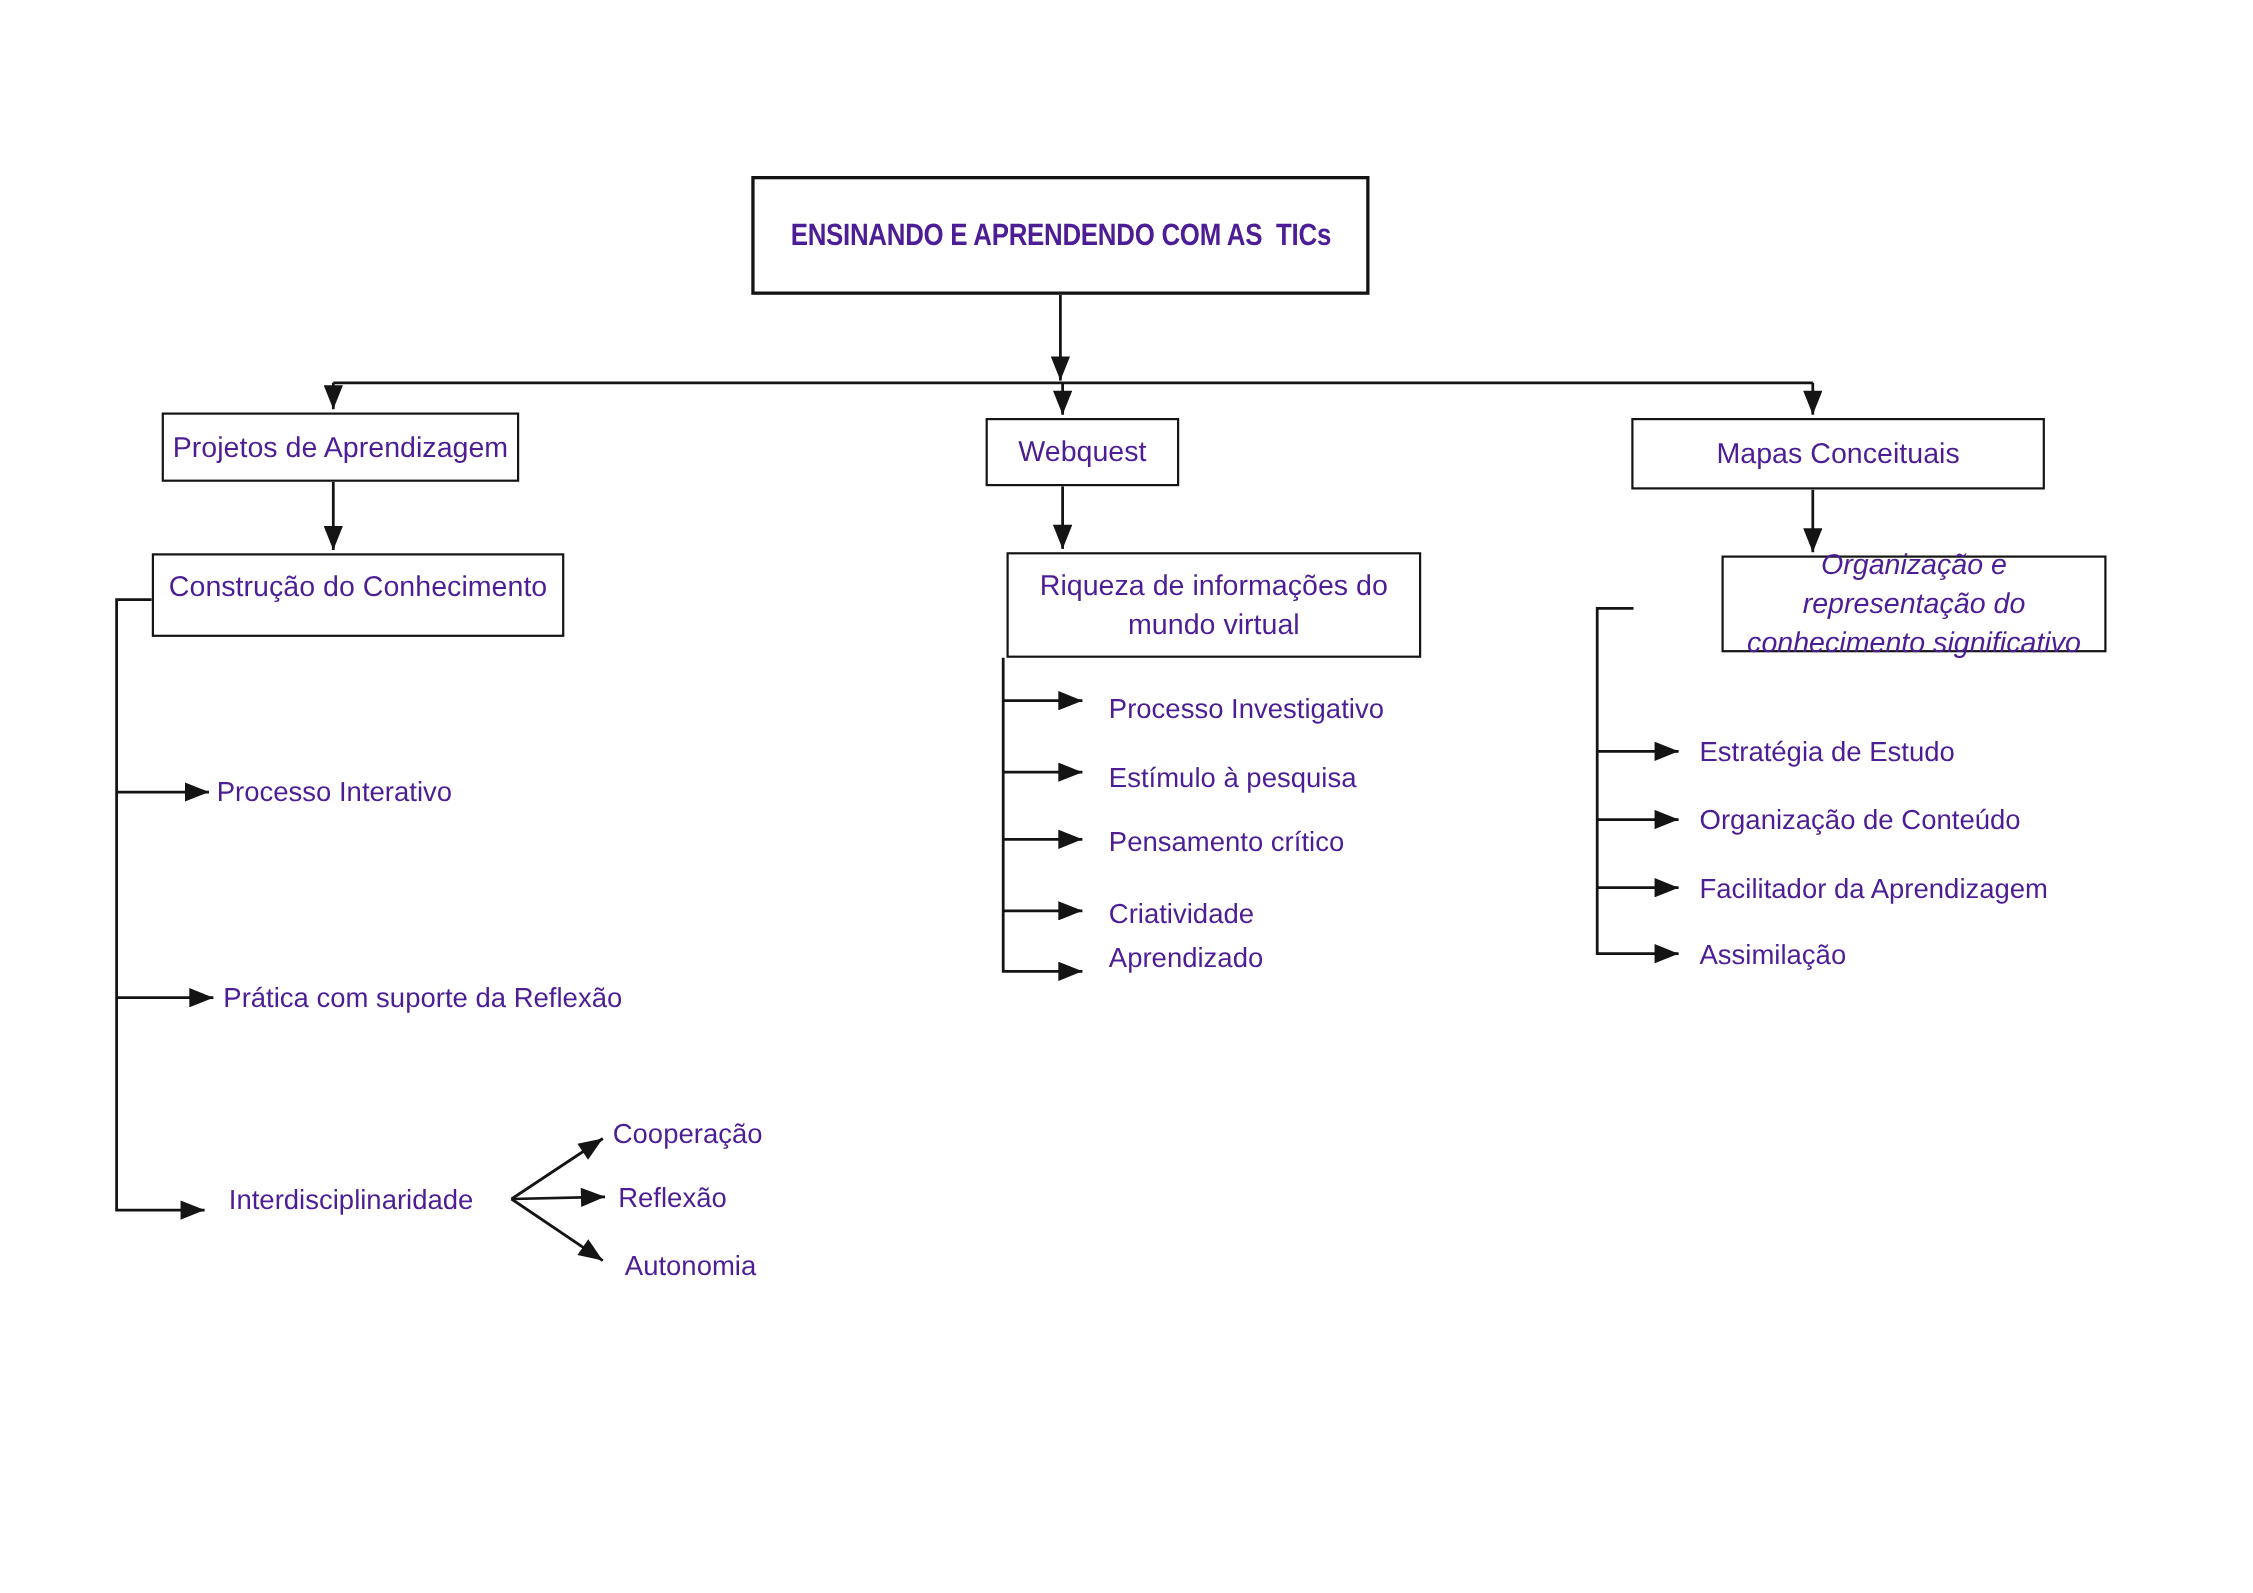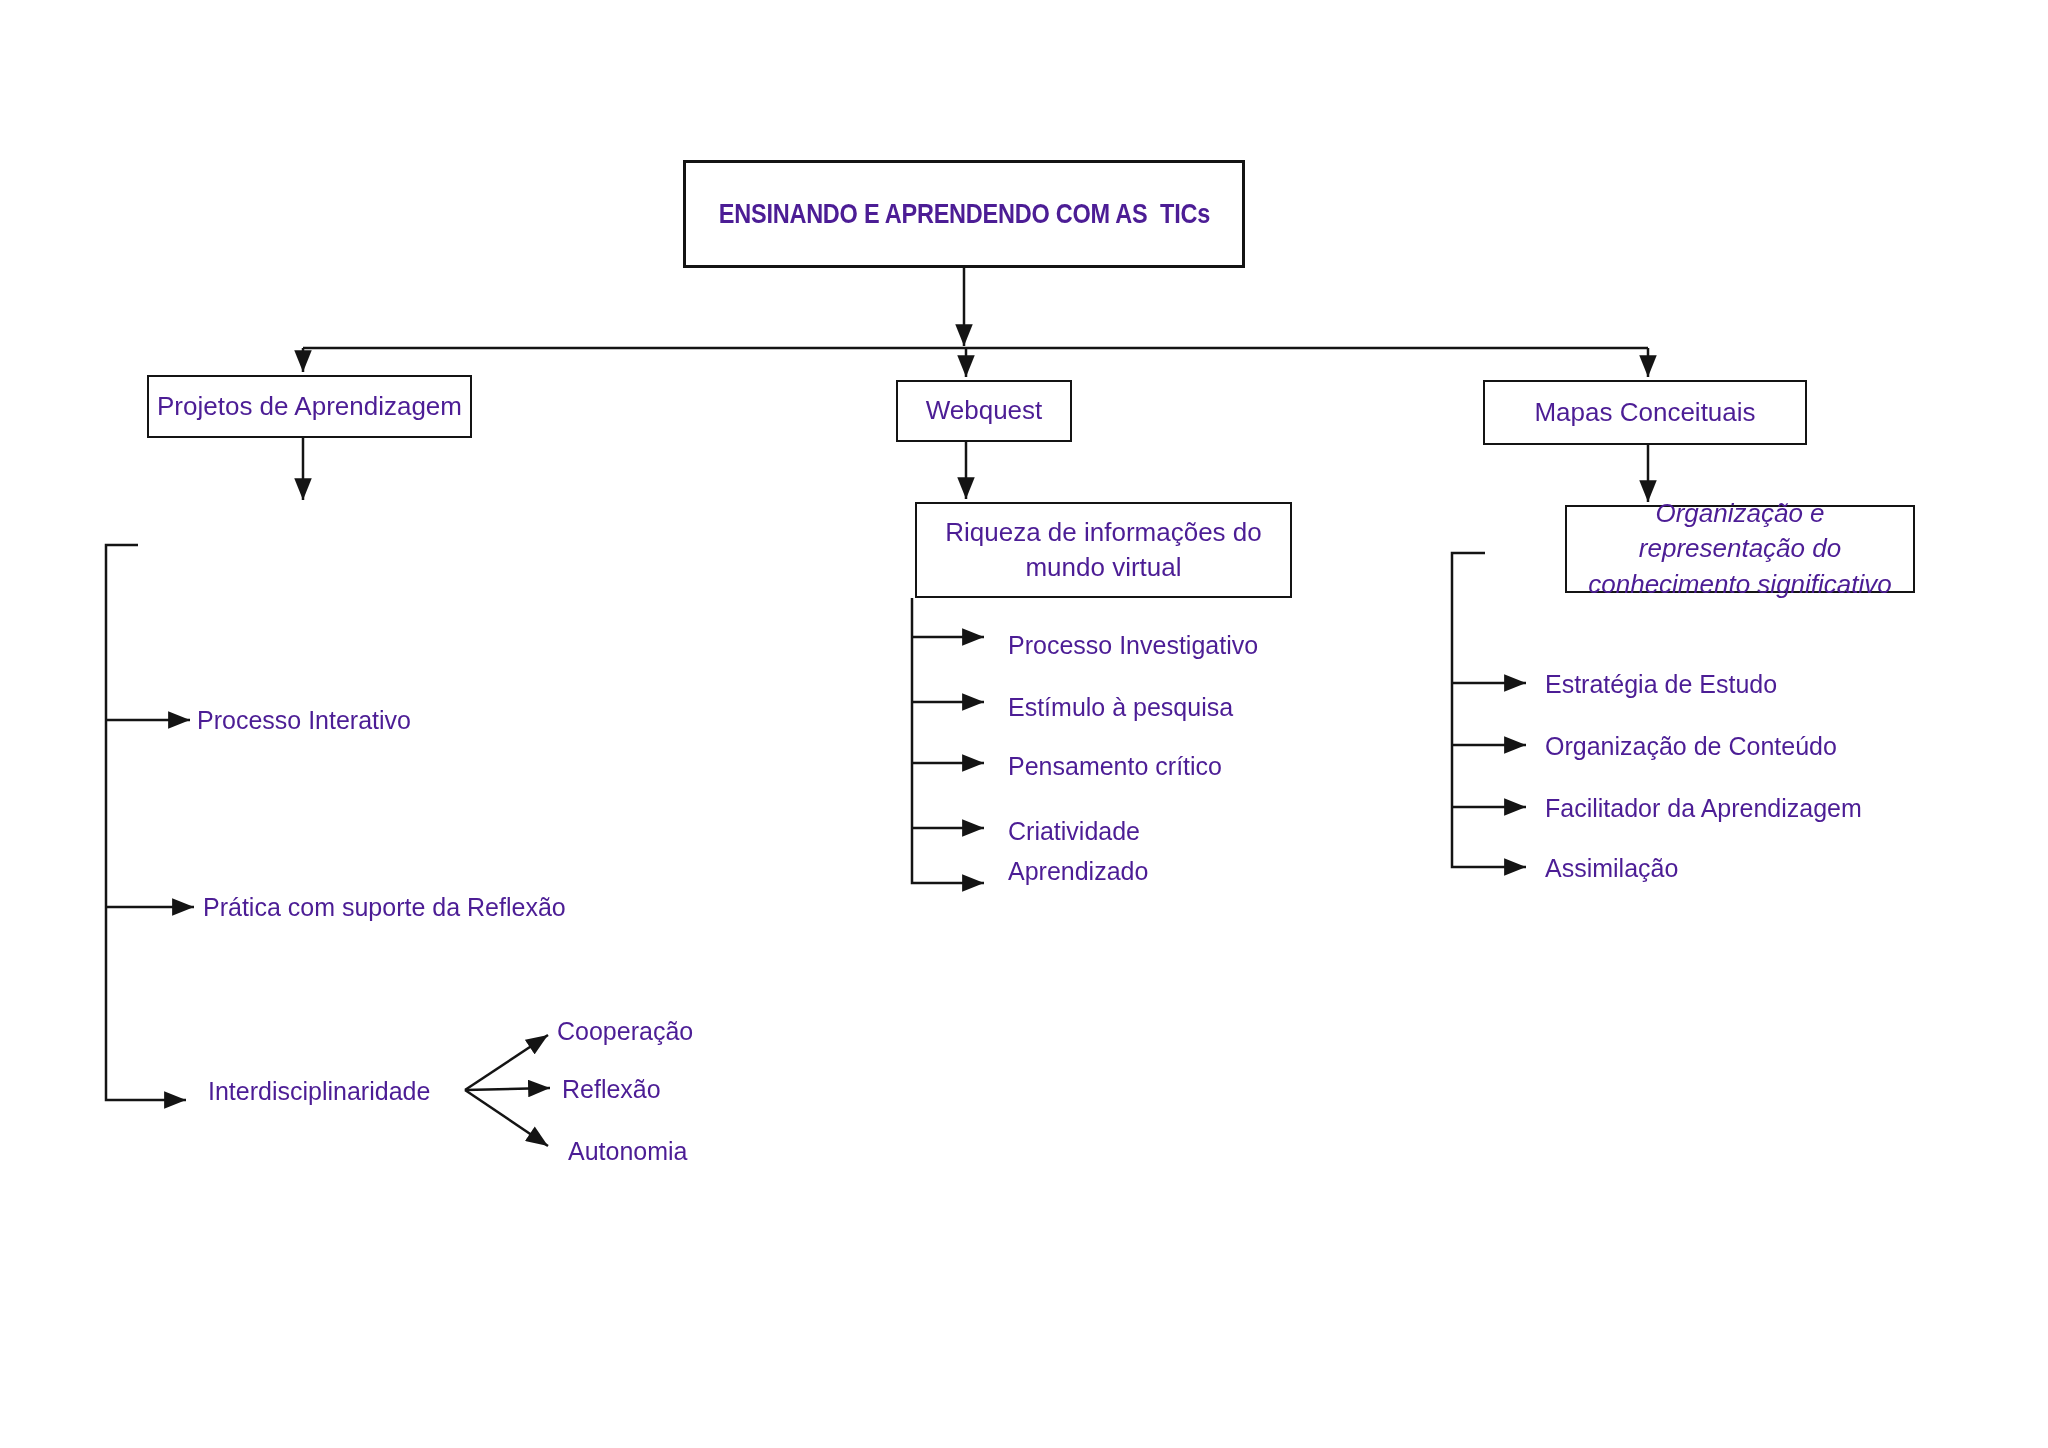--- a/index.html
+++ b/index.html
@@ -83,24 +83,27 @@
   <div class="box title-box" style="left:683px;top:160px;width:562px;height:108px;">
     <span>ENSINANDO E APRENDENDO COM AS  TICs</span>
   </div>
 
   <div class="box" style="left:147px;top:375px;width:325px;height:63px;">
     <span>Projetos de Aprendizagem</span>
   </div>
   <div class="box" style="left:896px;top:380px;width:176px;height:62px;">
     <span>Webquest</span>
   </div>
-  <div class="box" style="left:1483px;top:380px;width:324px;height:65px;">
+  <div class="box" style="left:1483px;top:380px;width:376px;height:65px;">
     <span>Mapas Conceituais</span>
   </div>
 
+  <div class="box top-align" style="left:138px;top:503px;width:375px;height:76px;">
+    <span>Construção do Conhecimento</span>
+  </div>
   <div class="box" style="left:883px;top:502px;width:377px;height:96px;padding:0 14px;margin-left:32px;">
     <span>Riqueza de informações do mundo virtual</span>
   </div>
   <div class="box" style="left:1565px;top:505px;width:350px;height:88px;padding:0 12px;font-style:italic;">
     <span>Organização e representação do conhecimento significativo</span>
   </div>
 
   <div class="lbl" style="left:197px;top:720px;">Processo Interativo</div>
   <div class="lbl" style="left:203px;top:907px;">Prática com suporte da Reflexão</div>
   <div class="lbl" style="left:208px;top:1091px;">Interdisciplinaridade</div>

